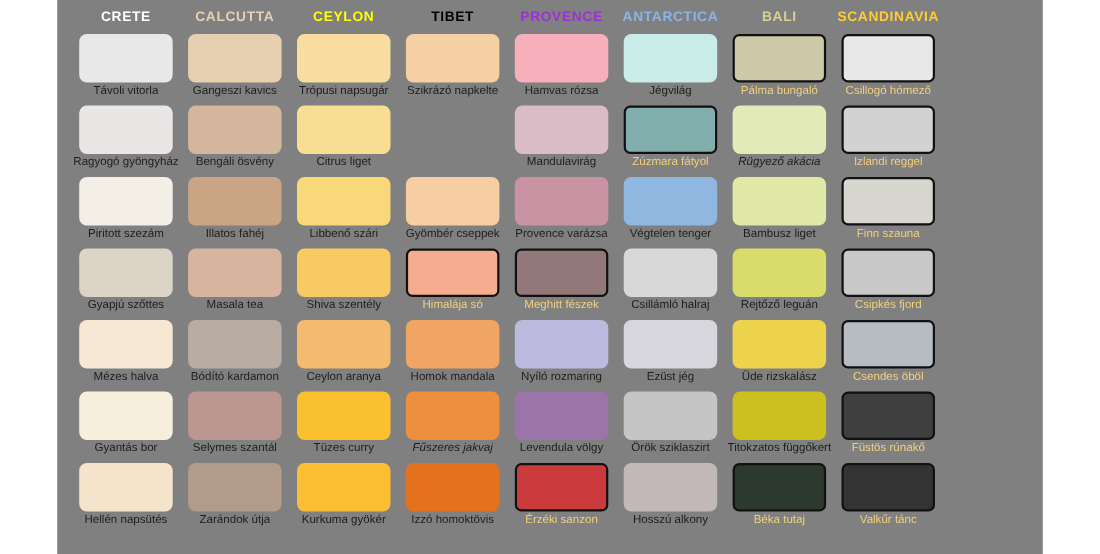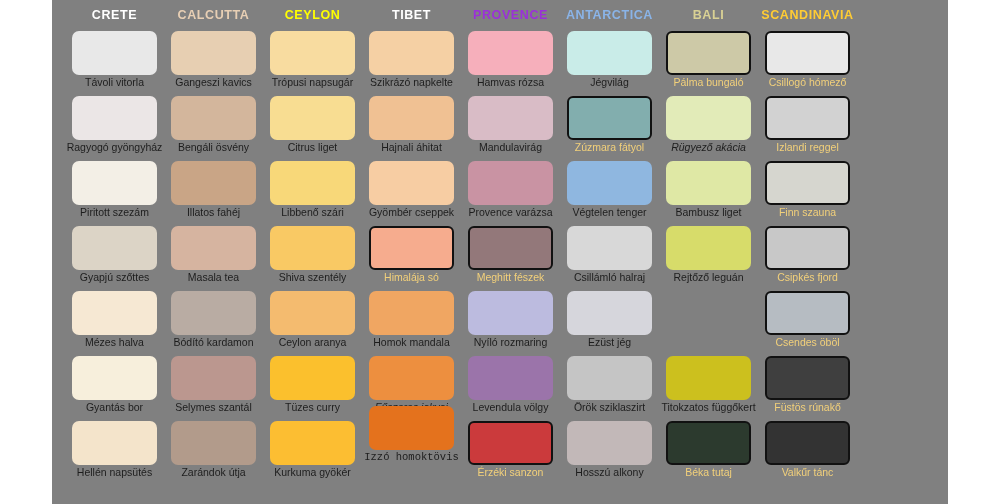--- a/index.html
+++ b/index.html
@@ -178,46 +178,42 @@
           <div class="cell" style="top: 356px;">
             <div class="swatch" style="background: rgb(251, 192, 45);"></div>
             <div class="label">Tüzes curry</div>
           </div>
           <div class="cell" style="top: 421px;">
             <div class="swatch" style="background: rgb(252, 190, 50);"></div>
             <div class="label">Kurkuma gyökér</div>
           </div>
         </div>
         <div class="col" style="left: 310px;">
-          <div class="col-header" style="color: #ffffff;">TIBET</div>
+          <div class="col-header" style="color: #000000;">TIBET</div>
           <div class="cell" style="top: 31px;">
             <div class="swatch" style="background: rgb(245, 208, 164);"></div>
             <div class="label">Szikrázó napkelte</div>
-          </div>
-          <div class="cell" style="top: 96px;">
-            <div class="swatch" style="background: rgb(240, 193, 147);"></div>
-            <div class="label">Hajnali áhitat</div>
           </div>
           <div class="cell" style="top: 161px;">
             <div class="swatch" style="background: rgb(247, 205, 163);"></div>
             <div class="label">Gyömbér cseppek</div>
           </div>
           <div class="cell" style="top: 226px;">
             <div class="swatch bordered" style="background: rgb(246, 172, 142);"></div>
             <div class="label gold">Himalája só</div>
           </div>
           <div class="cell" style="top: 291px;">
             <div class="swatch" style="background: rgb(240, 166, 98);"></div>
             <div class="label">Homok mandala</div>
           </div>
           <div class="cell" style="top: 356px; font-style: italic;">
             <div class="swatch" style="background: rgb(237, 143, 63);"></div>
             <div class="label">Fűszeres jakvaj</div>
           </div>
-          <div class="cell" style="top: 406px; font-family: Liberation Mono, monospace;">
+          <div class="cell" style="top: 421px;">
             <div class="swatch" style="background: rgb(228, 114, 29);"></div>
             <div class="label">Izzó homoktövis</div>
           </div>
         </div>
         <div class="col" style="left: 409px;">
           <div class="col-header" style="color: rgb(155, 48, 217);">PROVENCE</div>
           <div class="cell" style="top: 31px;">
             <div class="swatch" style="background: rgb(246, 175, 187);"></div>
             <div class="label">Hamvas rózsa</div>
           </div>
@@ -287,20 +283,24 @@
             <div class="swatch" style="background: rgb(226, 235, 184);"></div>
             <div class="label">Rügyező akácia</div>
           </div>
           <div class="cell" style="top: 161px;">
             <div class="swatch" style="background: rgb(223, 232, 165);"></div>
             <div class="label">Bambusz liget</div>
           </div>
           <div class="cell" style="top: 226px;">
             <div class="swatch" style="background: rgb(215, 220, 106);"></div>
             <div class="label">Rejtőző leguán</div>
+          </div>
+          <div class="cell" style="top: 291px;">
+            <div class="swatch" style="background: rgb(236, 211, 75);"></div>
+            <div class="label">Üde rizskalász</div>
           </div>
           <div class="cell" style="top: 356px;">
             <div class="swatch" style="background: rgb(204, 192, 30);"></div>
             <div class="label">Titokzatos függőkert</div>
           </div>
           <div class="cell" style="top: 421px;">
             <div class="swatch bordered" style="background: rgb(44, 58, 46);"></div>
             <div class="label gold">Béka tutaj</div>
           </div>
         </div>

